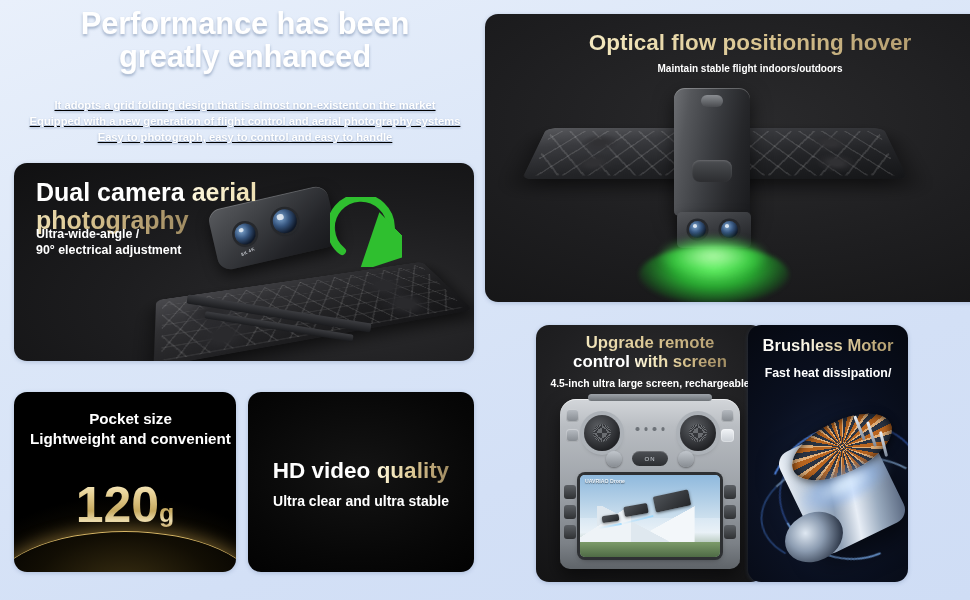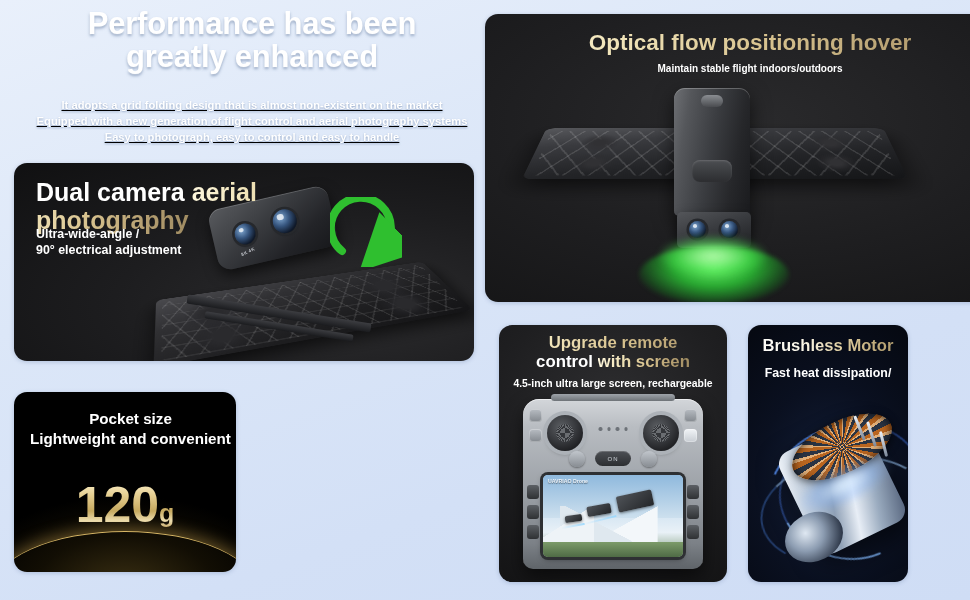--- a/index.html
+++ b/index.html
@@ -5,21 +5,21 @@
   html,body{margin:0;padding:0;}
   body{
     width:970px;height:600px;overflow:hidden;
     font-family:"Liberation Sans", sans-serif;
     background:linear-gradient(160deg,#e9f0fb 0%,#dce7f8 35%,#d3e0f6 70%,#cfddf5 100%);
     position:relative;
   }
   .stage{position:absolute;inset:0;}
 
   
-  .header{position:absolute;left:0;top:8px;width:490px;text-align:center;padding-left:7px;}
+  .header{position:absolute;left:0;top:8px;width:490px;text-align:center;}
   .header h1{
     margin:0;font-size:31px;line-height:1.06;font-weight:bold;color:#ffffff;
     letter-spacing:-0.2px;
     text-shadow:0 2px 3px rgba(90,115,155,.55),0 1px 0 rgba(255,255,255,.6);
   }
   .header h1 .l2{display:block;}
   .header .sub{margin-top:23px;text-decoration:underline;}
   .header .sub div{
     font-size:11.2px;font-weight:bold;color:#ffffff;line-height:1.45;
     text-shadow:0 1px 2px rgba(95,120,160,.60);
@@ -123,21 +123,21 @@
     border-top:1.6px solid rgba(226,191,106,.95);
     box-shadow:0 -2px 16px 1px rgba(214,174,84,.45);}
 
   
   #p4{left:248px;top:392px;width:226px;height:180px;
       background:radial-gradient(ellipse 90% 80% at 50% 45%,#141414 0%,#070707 60%,#000000 100%);}
   #p4 .ptitle{position:absolute;left:0;right:0;top:66px;text-align:center;font-size:22.5px;}
   #p4 .psub{position:absolute;left:0;right:0;top:100px;text-align:center;font-size:14px;}
 
   
-  #p5{left:499px;top:325px;width:228px;height:257px;
+  #p5{left:536px;top:325px;width:228px;height:257px;
       background:radial-gradient(ellipse 110% 90% at 50% 30%,#2d2d2f 0%,#1f1f21 45%,#121213 100%);}
   #p5 .ptitle{position:absolute;left:0;right:0;top:9px;text-align:center;font-size:16.8px;}
   #p5 .psub{position:absolute;left:0;right:0;top:52px;text-align:center;font-size:10.4px;}
 
   .rc{position:absolute;left:24px;top:74px;width:180px;height:170px;border-radius:16px 16px 10px 10px;
     background:linear-gradient(180deg,#d3d6da 0%,#b9bdc2 16%,#9ba0a6 55%,#7c8187 85%,#5f6469 100%);
     box-shadow:0 8px 18px rgba(0,0,0,.55),inset 0 1px 0 rgba(255,255,255,.55);}
   .rc .antbar{position:absolute;left:28px;top:-5px;width:124px;height:7px;border-radius:4px;
     background:linear-gradient(180deg,#9ea3a9,#6e7378);}
   .stick{position:absolute;width:36px;height:36px;border-radius:50%;
@@ -303,20 +303,26 @@
 
   <div class="panel" id="p3">
     <div class="psub">
       <div>Pocket size</div>
       <div>Lightweight and convenient</div>
     </div>
     <div class="big"><span>120</span><sub>g</sub></div>
     <div class="arc"></div>
   </div>
 
+  <div class="panel" id="p4">
+    <div class="ptitle">
+      <span style="color:#ffffff">HD video </span><span class="gold-grad">quality</span>
+    </div>
+    <div class="psub">Ultra clear and ultra stable</div>
+  </div>
 
   <div class="panel" id="p5">
     <div class="ptitle">
       <div class="gold-grad">Upgrade remote</div>
       <div><span style="color:#ffffff">control </span><span class="gold-grad">with screen</span></div>
     </div>
     <div class="psub">4.5-inch ultra large screen, rechargeable</div>
 
     <div class="rc">
       <div class="antbar"></div>

